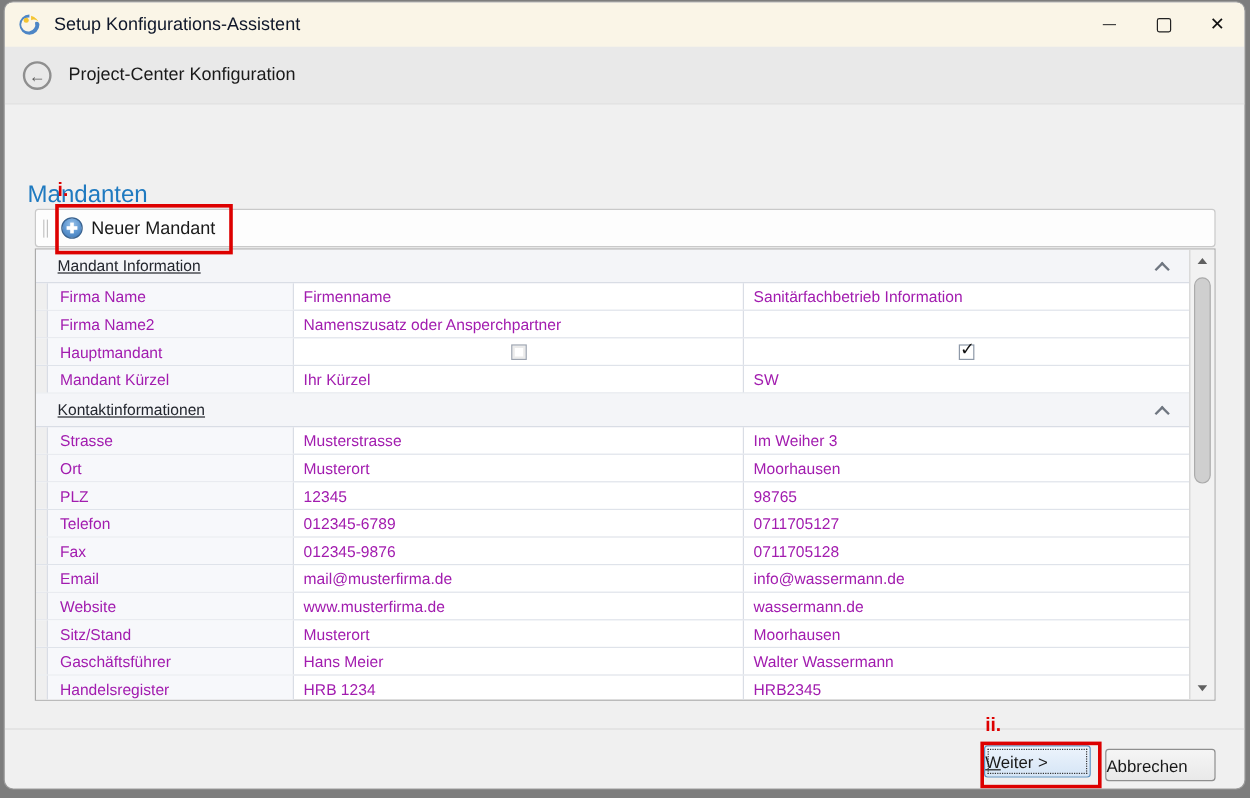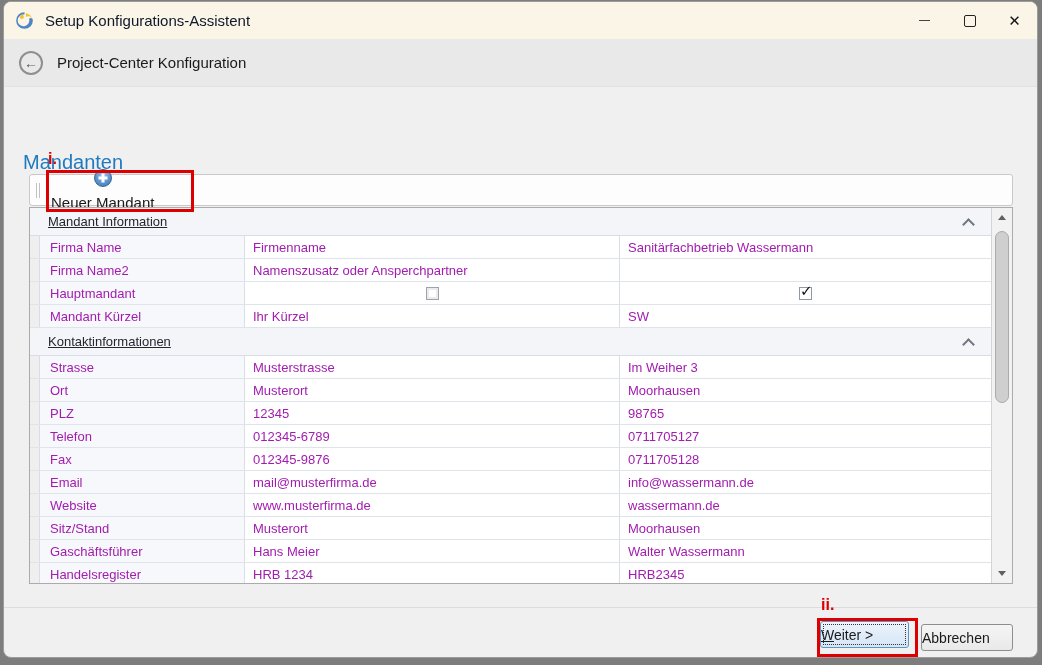--- a/index.html
+++ b/index.html
@@ -45,21 +45,21 @@
   .ann-label{position:absolute;color:#DD0000;font-weight:bold;font-size:16px;}
   .ann-box{position:absolute;border:3px solid #DD0000;pointer-events:none;z-index:20;}
   
   .toolbar{
     position:absolute;left:25px;top:172px;width:984px;height:32px;
     background:#FDFDFD;border:1px solid #C9C9C9;border-radius:3px;
     box-sizing:border-box;display:flex;align-items:center;
   }
   .grip{display:flex;gap:2px;margin:0 7px 0 6px;}
   .grip i{display:block;width:1px;height:15px;background:#C2C2C2;}
-  .new-mandant-btn{display:flex;align-items:center;gap:7px;padding:2px 8px 2px 4px;cursor:default;flex-direction:column;}
+  .new-mandant-btn{display:flex;align-items:flex-end;gap:7px;padding:2px 8px 2px 4px;cursor:default;}
   .plus-icon{
     width:18px;height:18px;border-radius:50%;
     background:radial-gradient(circle at 50% 32%, #9CC4EA 0%, #5B94CF 55%, #3E76B4 100%);
     border:1px solid #39628F;box-sizing:border-box;position:relative;
   }
   .plus-icon::before,.plus-icon::after{
     content:"";position:absolute;background:#fff;left:50%;top:50%;
   }
   .plus-icon::before{width:9px;height:3px;transform:translate(-50%,-50%);}
   .plus-icon::after{width:3px;height:9px;transform:translate(-50%,-50%);}
@@ -174,21 +174,21 @@
   <div class="mtable">
     <div class="rows">
         <div class="sec-header">
           <span class="sec-title">Mandant Information</span>
           <i class="chev"></i>
         </div>
         <div class="trow">
           <div class="c-ind"></div>
           <div class="c-label">Firma Name</div>
           <div class="c-field">Firmenname</div>
-          <div class="c-value">Sanitärfachbetrieb Wassermann</div>
+          <div class="c-value">Sanitärfachbetrieb Information</div>
         </div>
         <div class="trow">
           <div class="c-ind"></div>
           <div class="c-label">Firma Name2</div>
           <div class="c-field">Namenszusatz oder Ansperchpartner</div>
           <div class="c-value"></div>
         </div>
         <div class="trow">
           <div class="c-ind"></div>
           <div class="c-label">Hauptmandant</div>

